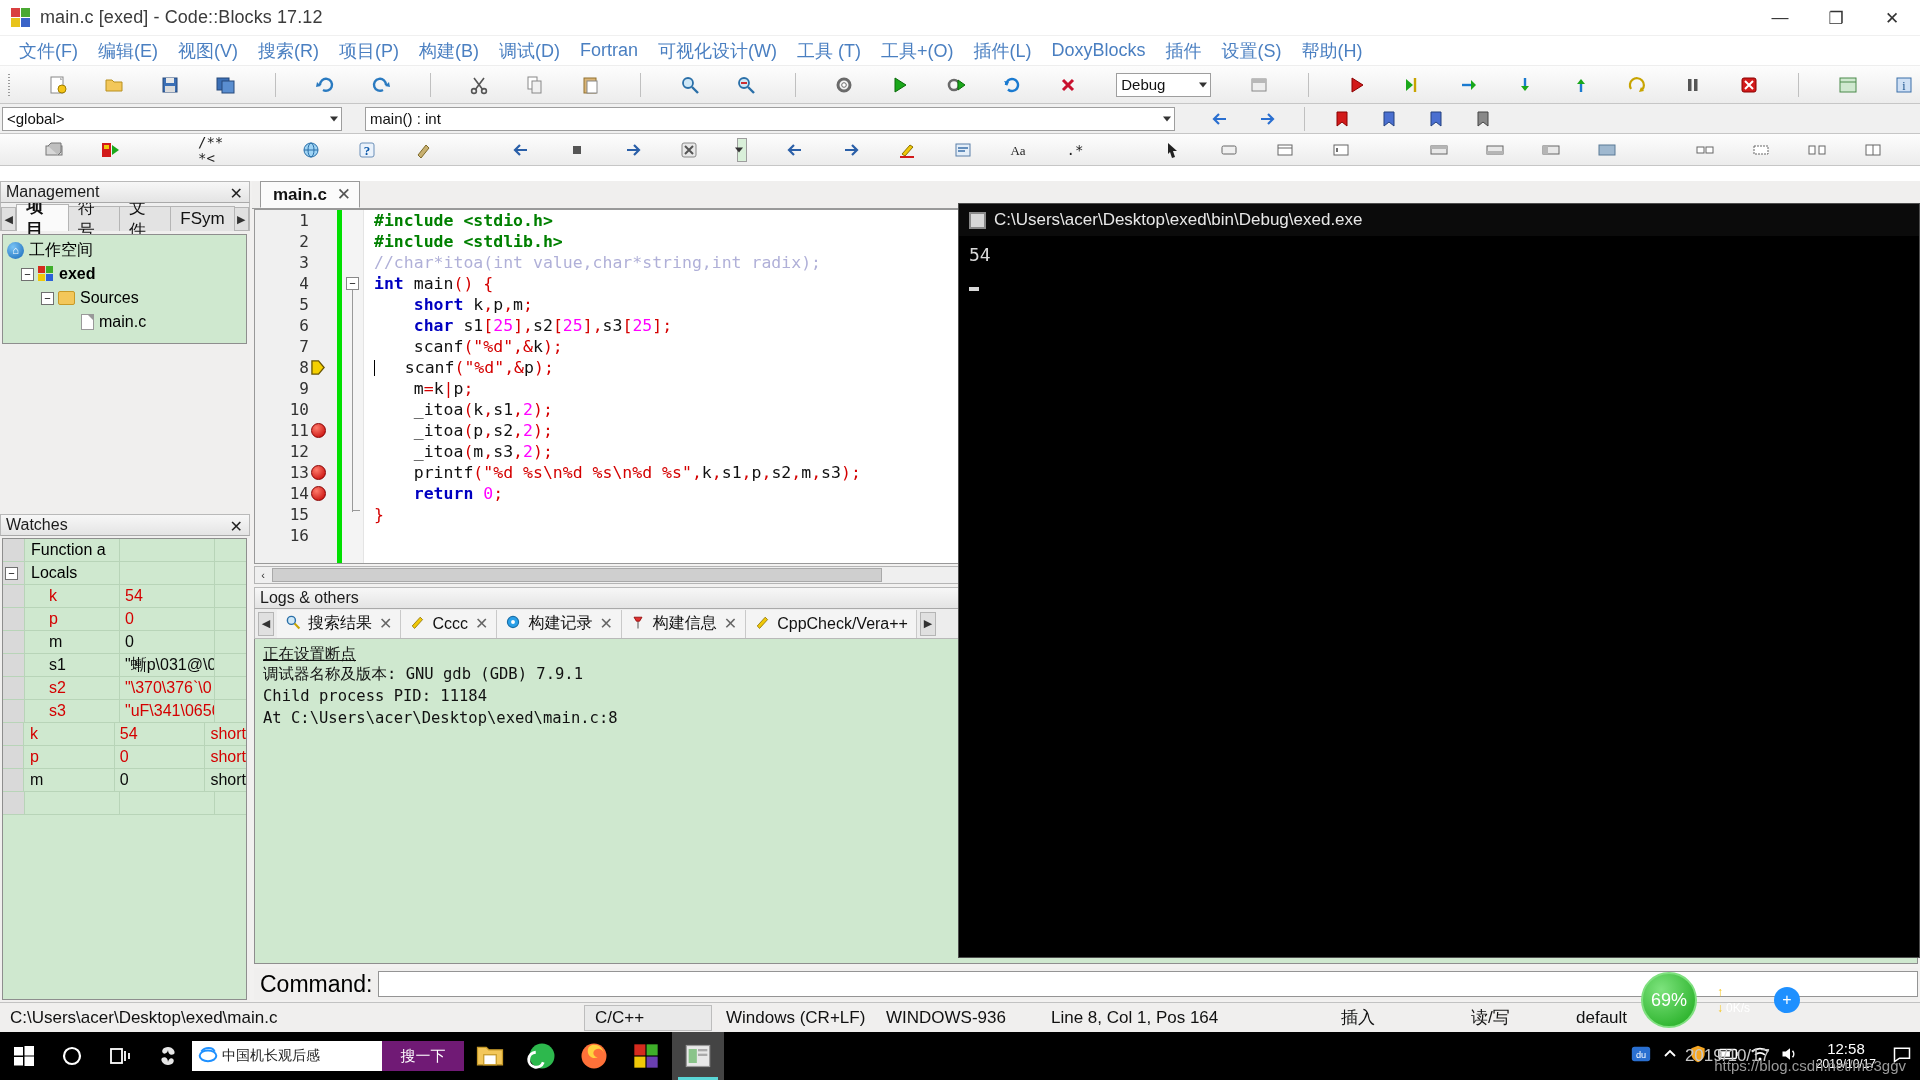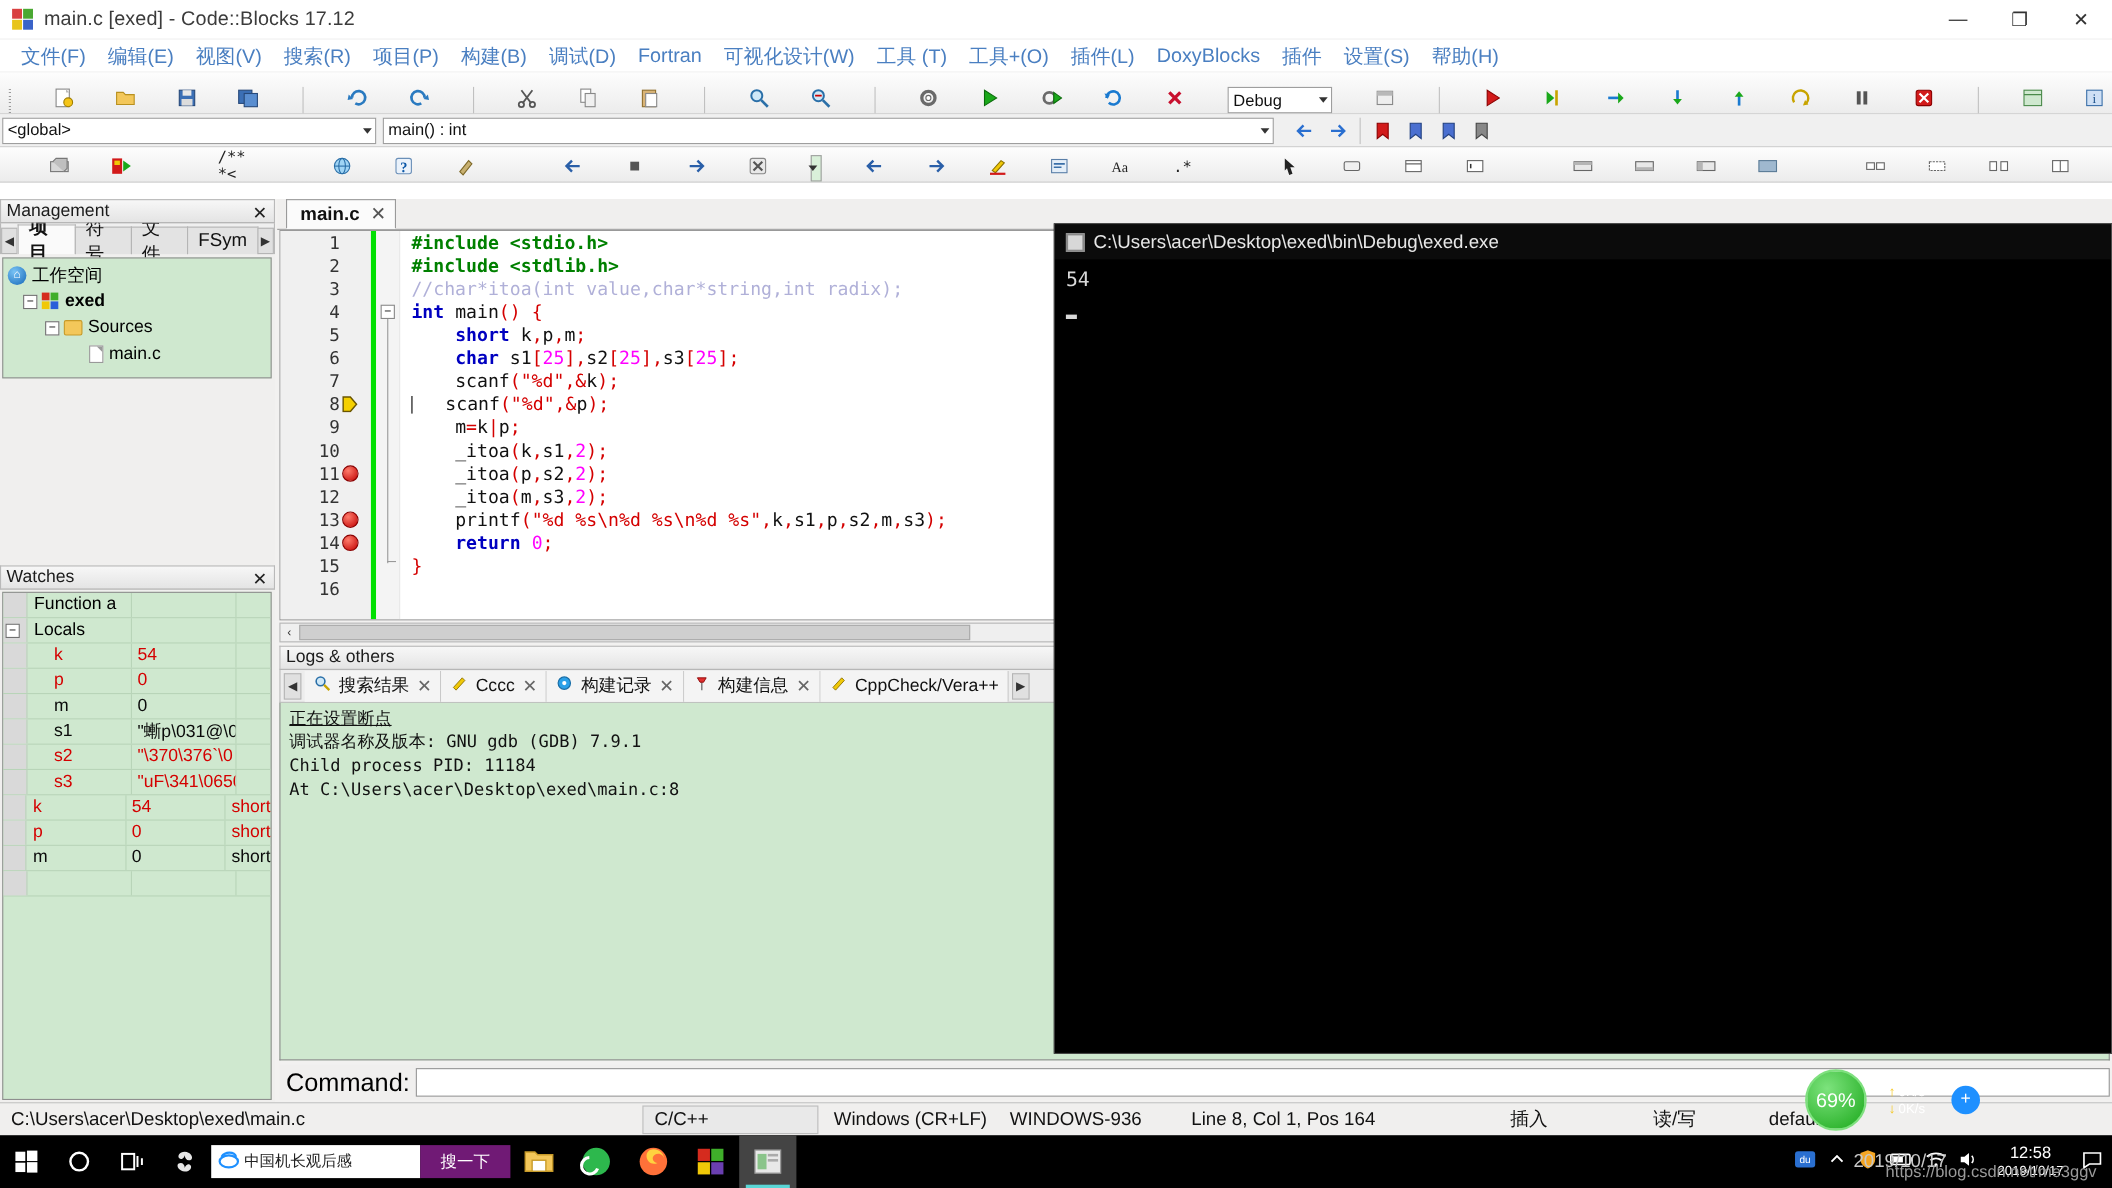--- a/index.html
+++ b/index.html
@@ -28,33 +28,33 @@
   .win-btn{ width:56px; height:36px; display:flex; align-items:center; justify-content:center;
     color:#333; font-size:17px;}
   
   #menubar{ height:30px; background:#ffffff; display:flex; align-items:center; padding-left:9px;
     border-bottom:1px solid #eee; }
   .menu-item{ padding:3px 10px; color:#4a7fc1; font-size:18px; white-space:nowrap;}
   
   .toolbar{
     background:linear-gradient(#fdfdfd,#ececec);
     border-bottom:1px solid #c6c6c6;
-    display:flex; align-items:flex-end; padding:0 4px;gap:32px;
+    display:flex; align-items:center; padding:0 4px;gap:32px;
   }
   #toolbar1{height:38px;}
   #toolbar3{height:32px;}
   .grip{ width:7px; height:22px; margin:0 4px 0 2px;
     background-image:repeating-linear-gradient(to bottom,#9a9a9a 0 1px, transparent 1px 3px);
     background-size:2px 100%; background-repeat:no-repeat; background-position:2px 0;}
   .tb-btn{ width:28px;height:28px; margin:0 1px; display:flex;align-items:center;justify-content:center;
     border:1px solid transparent; border-radius:2px; position:relative;}
   .tb-sep{ width:1px;height:24px;background:#c0c0c0;margin:0 5px;}
   
   #scopebar{ height:30px; background:#f0f0f0; display:flex; align-items:center;
-     border-bottom:1px solid #c6c6c6; padding:0 2px;}
+     border-bottom:1px solid #c6c6c6; padding:0 2px;gap:17px;}
   .combo{ height:24px; border:1px solid #9e9e9e; background:#fff; display:flex; align-items:center;
     padding:0 4px; font-size:15px; color:#111; position:relative;}
   .combo .arrow{ position:absolute; right:3px; top:50%; transform:translateY(-50%);
     width:0;height:0;border-left:4px solid transparent;border-right:4px solid transparent;border-top:5px solid #333;}
   
   #workarea{ position:absolute; left:0; top:181px; right:0; bottom:78px; background:#f2f1f0;}
   
   #leftdock{ position:absolute; left:0; top:0; width:250px; bottom:0; background:#f0efee;}
   .dock-title{ height:22px; background:linear-gradient(#f7f7f7,#e4e4e4); border:1px solid #b9b9b9;
     border-bottom:1px solid #a9a9a9; display:flex; align-items:center; padding-left:5px;
@@ -918,21 +918,21 @@
     <span>C:\Users\acer\Desktop\exed\bin\Debug\exed.exe</span>
   </div>
   <div id="console-body">
     <div>54</div>
     <div style="margin-top:9px;"><span class="cblock"></span></div>
   </div>
 </div>
 
 <div id="statusbar">
   <div class="sb-cell" style="width:580px;">C:\Users\acer\Desktop\exed\main.c</div>
-  <div class="sb-cell sb-sunken" style="width:160px;">C/C++</div>
+  <div class="sb-cell sb-sunken" style="width:128px;">C/C++</div>
   <div class="sb-cell" style="width:160px;">Windows (CR+LF)</div>
   <div class="sb-cell" style="width:165px;">WINDOWS-936</div>
   <div class="sb-cell" style="width:290px;">Line 8, Col 1, Pos 164</div>
   <div class="sb-cell" style="width:130px;">插入</div>
   <div class="sb-cell" style="width:105px;">读/写</div>
   <div class="sb-cell">default</div>
 </div>
 
 <div id="speedwidget">
   <div id="speed-circle">69%</div>

